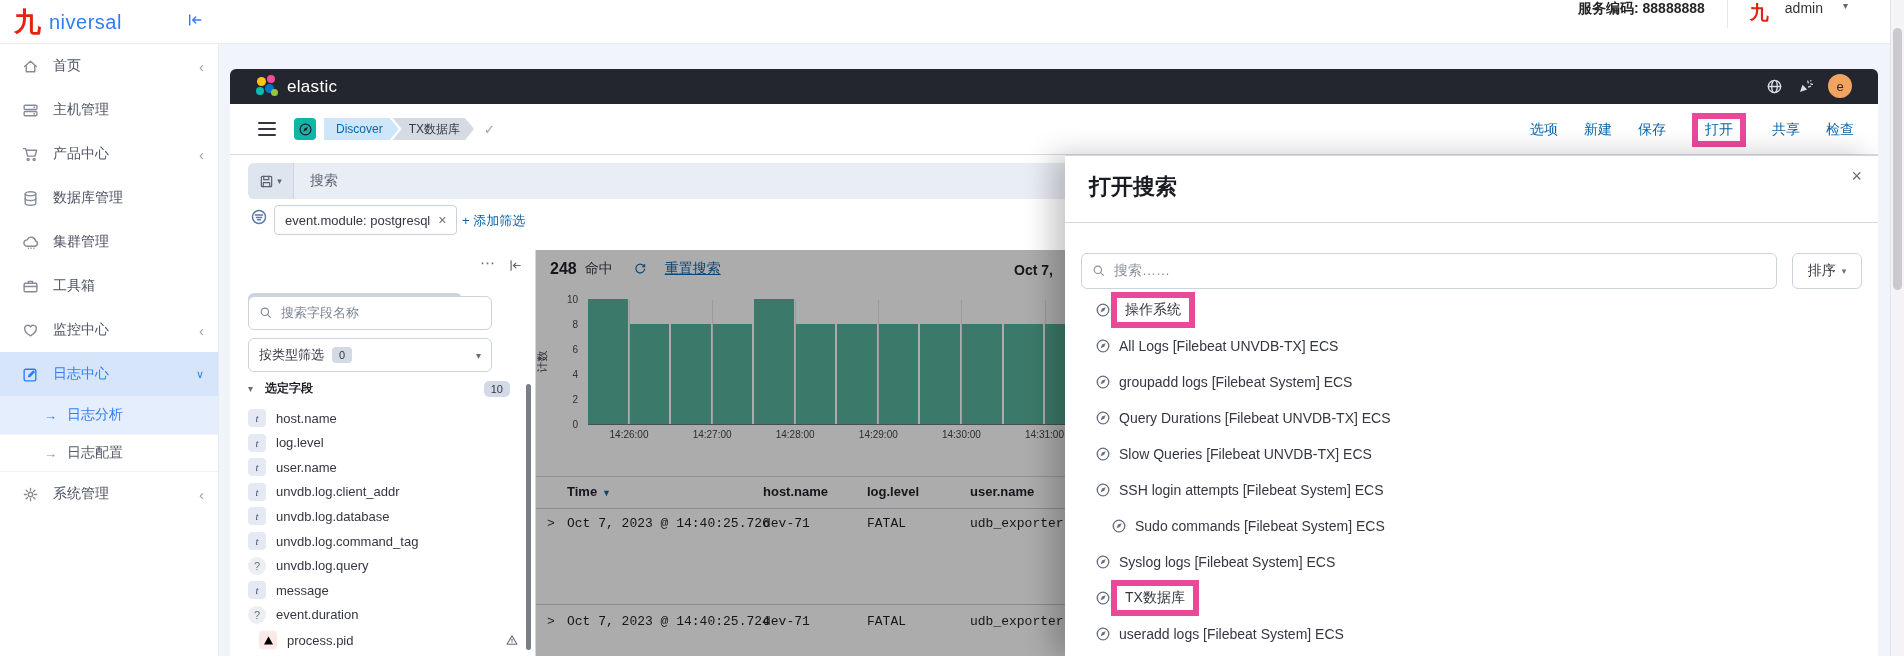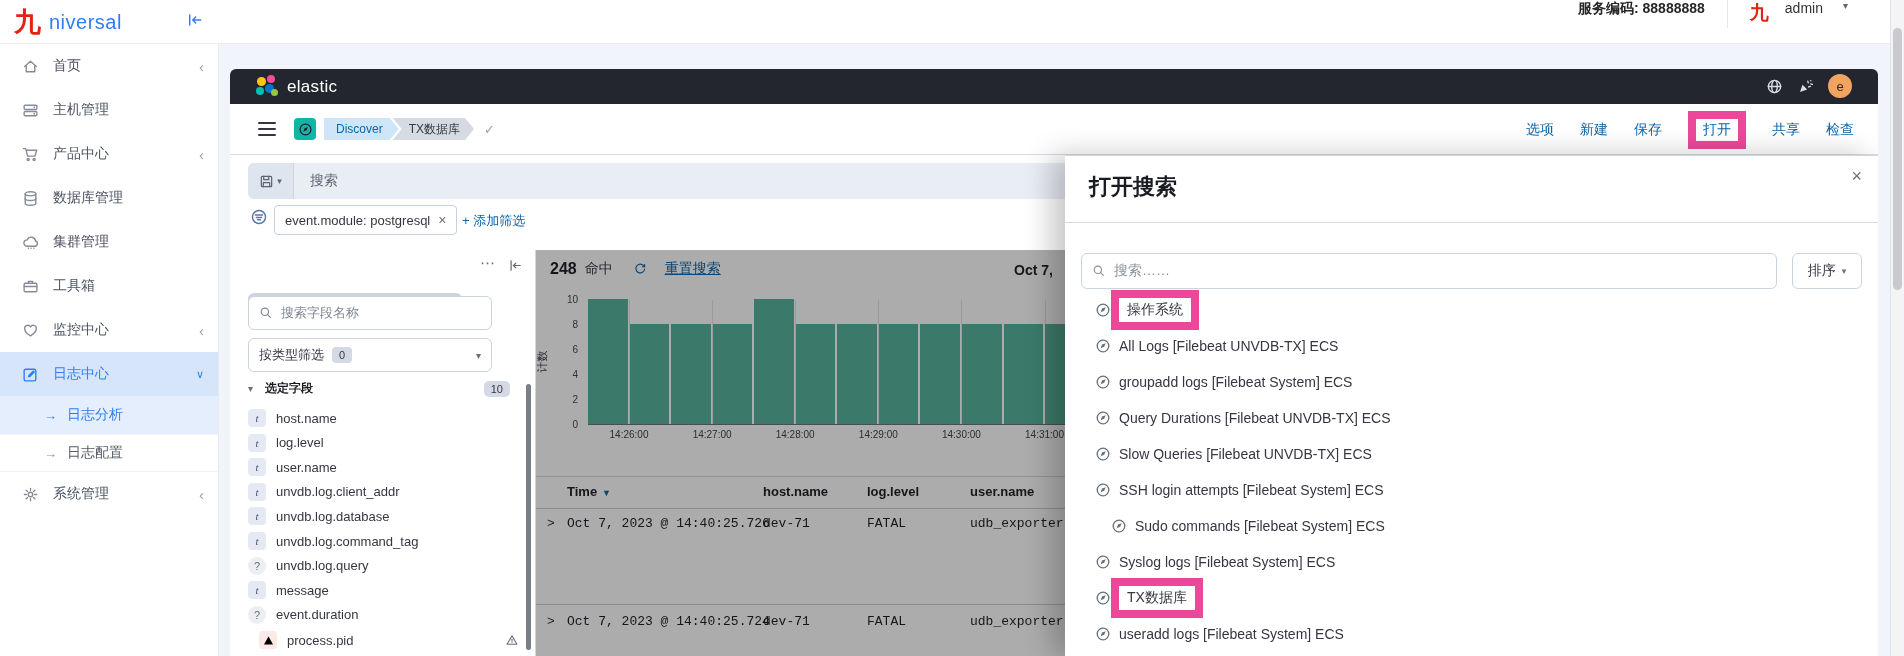--- a/index.html
+++ b/index.html
@@ -65,21 +65,21 @@
     background:#10b5a5; color:#18222e; display:flex; align-items:center; justify-content:center; }
   .crumbs { position:absolute; left:94px; top:14px; display:flex; align-items:center; height:22px; }
   .crumb1 { height:22px; display:flex; align-items:center; padding:0 16px 0 12px; background:#cfe5f8;
     color:#0068b3; font-size:12px; clip-path:polygon(0 0, calc(100% - 9px) 0, 100% 50%, calc(100% - 9px) 100%, 0 100%); }
   .crumb2 { height:22px; display:flex; align-items:center; padding:0 14px 0 16px; background:#d6dae3;
     color:#343741; font-size:12px; margin-left:-6px;
     clip-path:polygon(0 0, calc(100% - 9px) 0, 100% 50%, calc(100% - 9px) 100%, 0 100%, 9px 50%); }
   .crumb-check { color:#98a2b3; font-size:13px; margin-left:10px; }
   .el-actions { position:absolute; right:24px; top:0; height:51px; display:flex; align-items:center; gap:26px; }
   .action { color:#0b64a8; font-size:14px; cursor:pointer; white-space:nowrap; }
-  .red-box { border:8px solid #ec4899; padding:2px 7px; }
+  .red-box { border:6px solid #ec4899; padding:2px 7px; }
 
   
   .querybar { position:absolute; left:18px; top:94px; width:1592px; height:36px; background:#e9edf4;
     border-radius:6px; display:flex; align-items:center; }
   .qb-save { width:46px; height:36px; background:#dfe5ef; border-right:1px solid #cfd6e2;
     border-radius:6px 0 0 6px; display:flex; align-items:center; justify-content:center; gap:3px; color:#5c6470; }
   .qb-text { margin-left:16px; color:#5f6774; font-size:14px; }
   .filter-icon { position:absolute; left:20px; top:139px; color:#5d7aa5; }
   .filter-pill { position:absolute; left:44px; top:136px; height:30px; background:#fff;
     border:1px solid #c9d0dd; border-radius:4px; display:flex; align-items:center; padding:0 10px;

